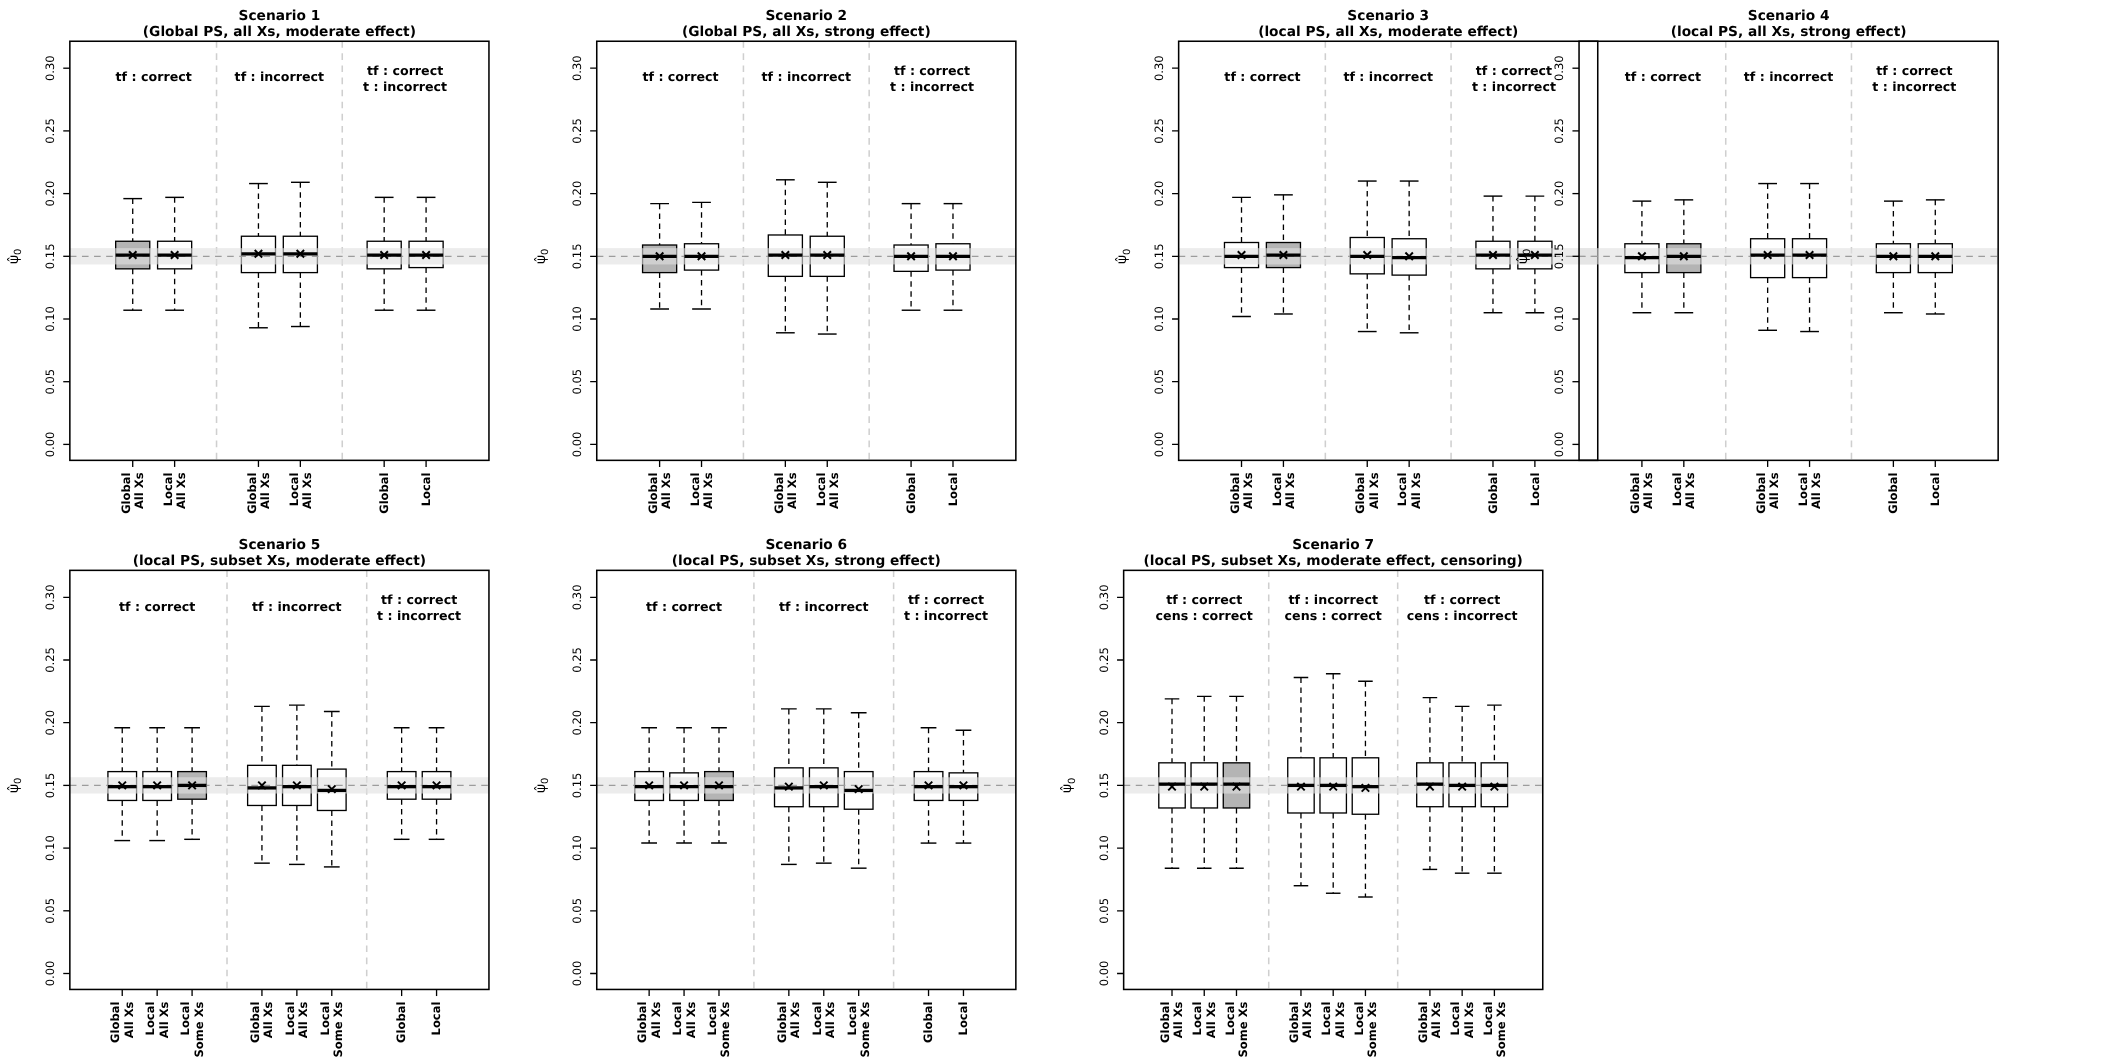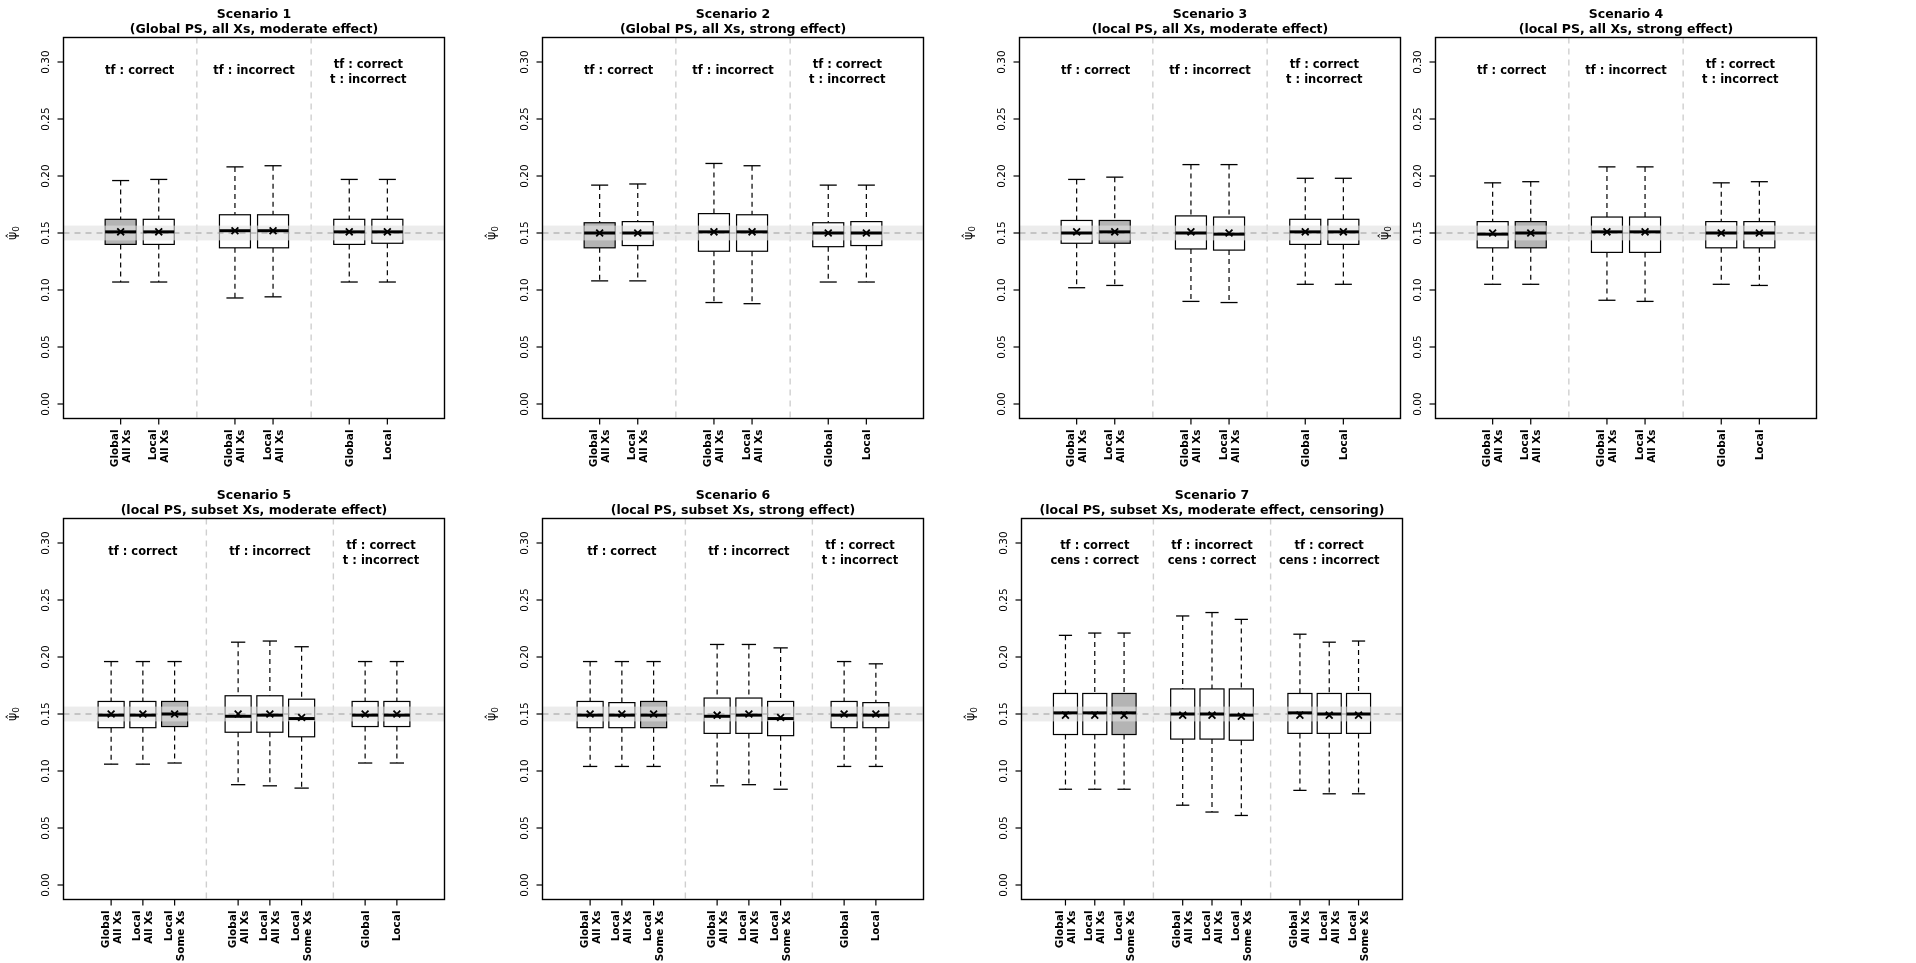--- a/index.html
+++ b/index.html
@@ -201,21 +201,21 @@
         <text x="232.45000000000002" y="429.5" fill="#000" text-anchor="end" font-size="10.5" font-weight="bold" transform="rotate(-90 232.45000000000002 429.5)">Global</text>
         <text x="244.45000000000002" y="429.5" fill="#000" text-anchor="end" font-size="10.5" font-weight="bold" transform="rotate(-90 244.45000000000002 429.5)">All Xs</text>
         <line x1="273.05" y1="418.5" x2="273.05" y2="424.5" stroke="#000" stroke-width="1.2"></line>
         <text x="270.55" y="429.5" fill="#000" text-anchor="end" font-size="10.5" font-weight="bold" transform="rotate(-90 270.55 429.5)">Local</text>
         <text x="282.55" y="429.5" fill="#000" text-anchor="end" font-size="10.5" font-weight="bold" transform="rotate(-90 282.55 429.5)">All Xs</text>
         <line x1="349.25" y1="418.5" x2="349.25" y2="424.5" stroke="#000" stroke-width="1.2"></line>
         <text x="352.75" y="429.5" fill="#000" text-anchor="end" font-size="10.5" font-weight="bold" transform="rotate(-90 352.75 429.5)">Global</text>
         <line x1="387.35" y1="418.5" x2="387.35" y2="424.5" stroke="#000" stroke-width="1.2"></line>
         <text x="390.85" y="429.5" fill="#000" text-anchor="end" font-size="10.5" font-weight="bold" transform="rotate(-90 390.85 429.5)">Local</text>
       </svg></div>
-    <div class="panel" style="left: 956px; top: 0px; text-decoration: underline;"><svg width="479" height="482" viewBox="0 0 479 482">
+    <div class="panel" style="left: 1008px; top: 0px; text-decoration: underline;"><svg width="479" height="482" viewBox="0 0 479 482">
         <text x="254" y="18" fill="#000" text-anchor="middle" font-size="12.5" font-weight="bold">Scenario 3</text>
         <text x="254" y="33" fill="#000" text-anchor="middle" font-size="12.5" font-weight="bold">(local PS, all Xs, moderate effect)</text>
         <line x1="57.5" y1="404" x2="63.5" y2="404" stroke="#000" stroke-width="1.2"></line>
         <text x="46" y="404" fill="#000" text-anchor="middle" font-size="10.5" transform="rotate(-90 46 404)" dominant-baseline="middle">0.00</text>
         <line x1="57.5" y1="347" x2="63.5" y2="347" stroke="#000" stroke-width="1.2"></line>
         <text x="46" y="347" fill="#000" text-anchor="middle" font-size="10.5" transform="rotate(-90 46 347)" dominant-baseline="middle">0.05</text>
         <line x1="57.5" y1="290" x2="63.5" y2="290" stroke="#000" stroke-width="1.2"></line>
         <text x="46" y="290" fill="#000" text-anchor="middle" font-size="10.5" transform="rotate(-90 46 290)" dominant-baseline="middle">0.10</text>
         <line x1="57.5" y1="233" x2="63.5" y2="233" stroke="#000" stroke-width="1.2"></line>
         <text x="46" y="233" fill="#000" text-anchor="middle" font-size="10.5" transform="rotate(-90 46 233)" dominant-baseline="middle">0.15</text>

